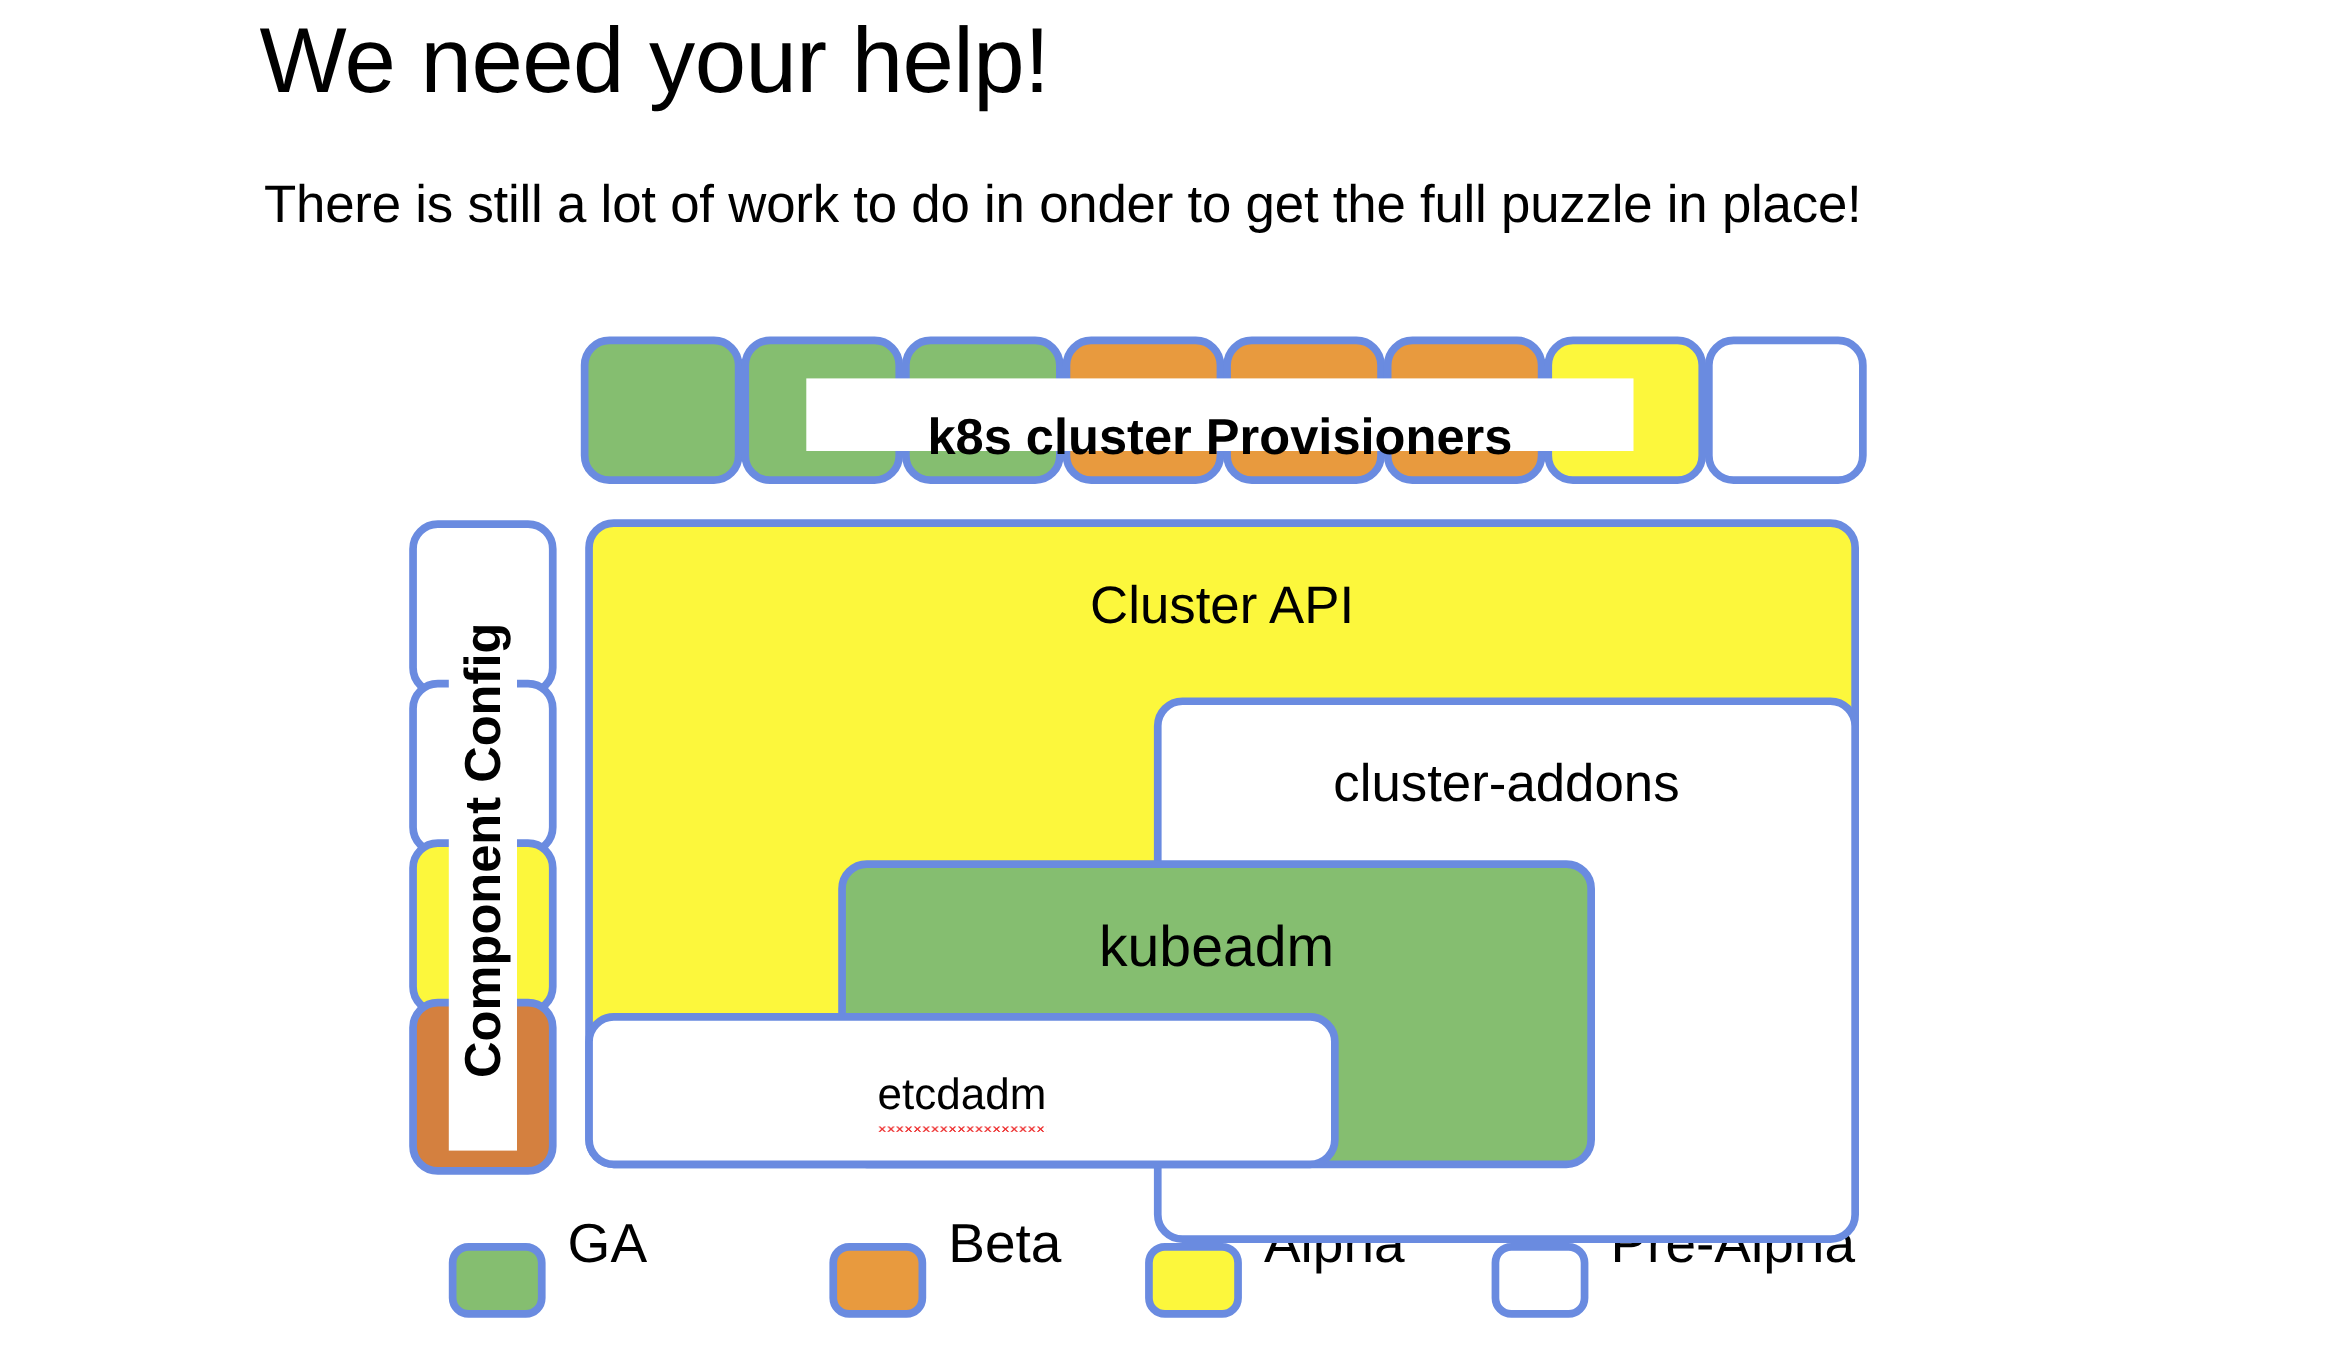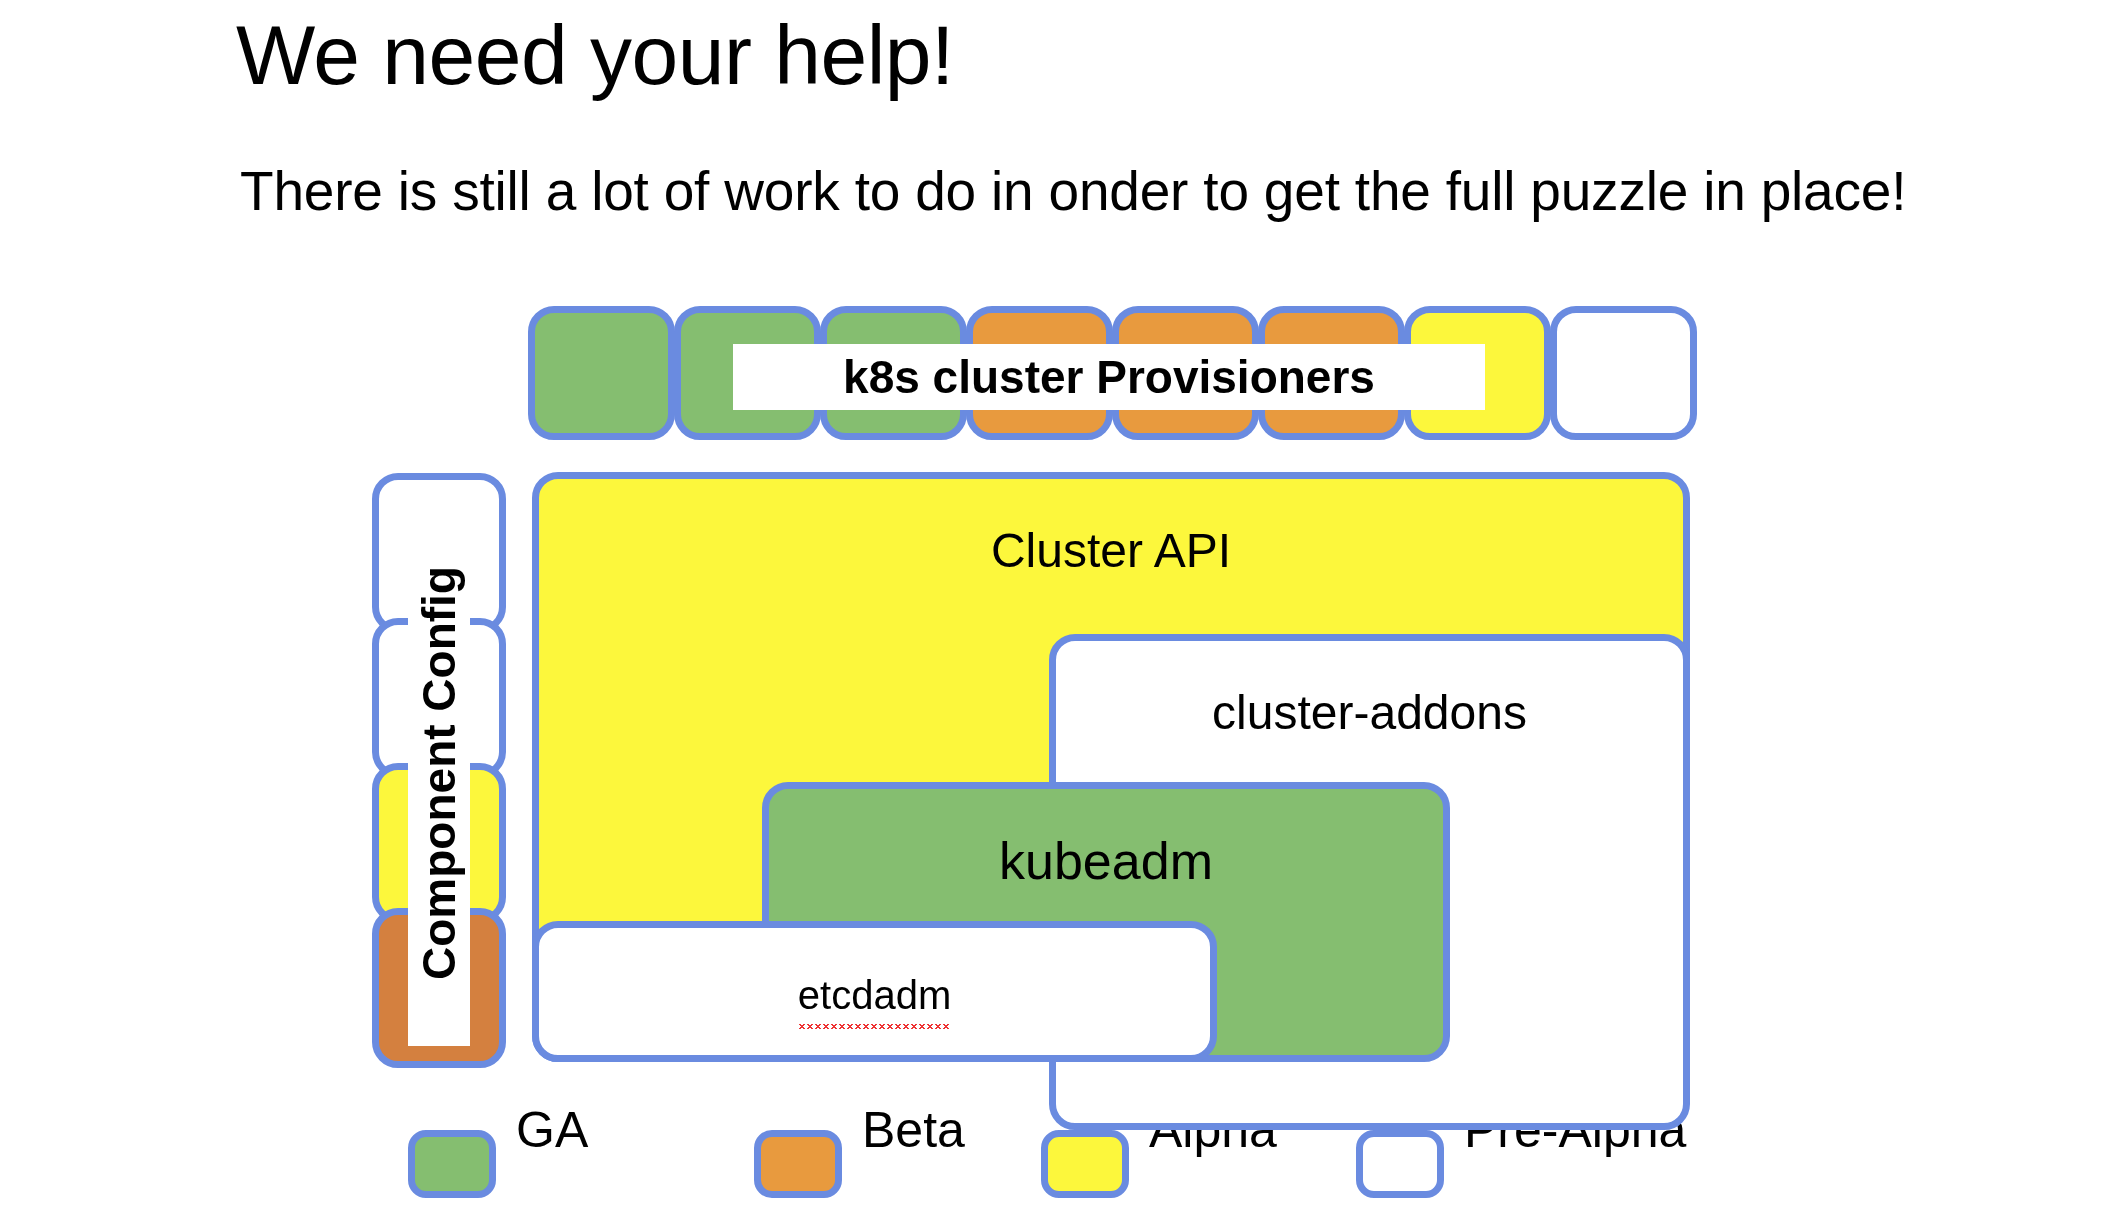--- a/index.html
+++ b/index.html
@@ -25,21 +25,21 @@
     line-height: 1.18;
     font-weight: 400;
     color: #000000;
     white-space: nowrap;
     letter-spacing: -0.5px;
   }
   #slide-subtitle {
     position: absolute;
     left: 240px;
     top: 158px;
-    font-size: 55px;
+    font-size: 48px;
     line-height: 1.2;
     font-weight: 400;
     color: #000000;
     white-space: nowrap;
     letter-spacing: -0.2px;
   }
 
   
   .pbox {
     position: absolute;
@@ -75,21 +75,21 @@
     left: 733px;
     top: 344px;
     width: 752px;
     height: 66px;
     background: #ffffff;
     z-index: 5;
   }
   #provisioner-band-text {
     position: absolute;
     left: 733px;
-    top: 344px;
+    top: 364px;
     width: 752px;
     height: 77px;
     line-height: 66px;
     text-align: center;
     font-size: 46px;
     font-weight: bold;
     color: #000000;
     white-space: nowrap;
     z-index: 6;
   }

